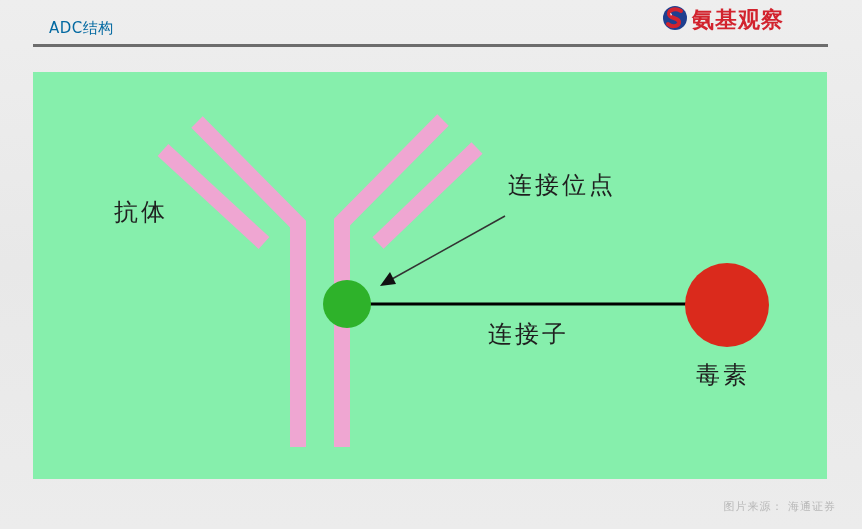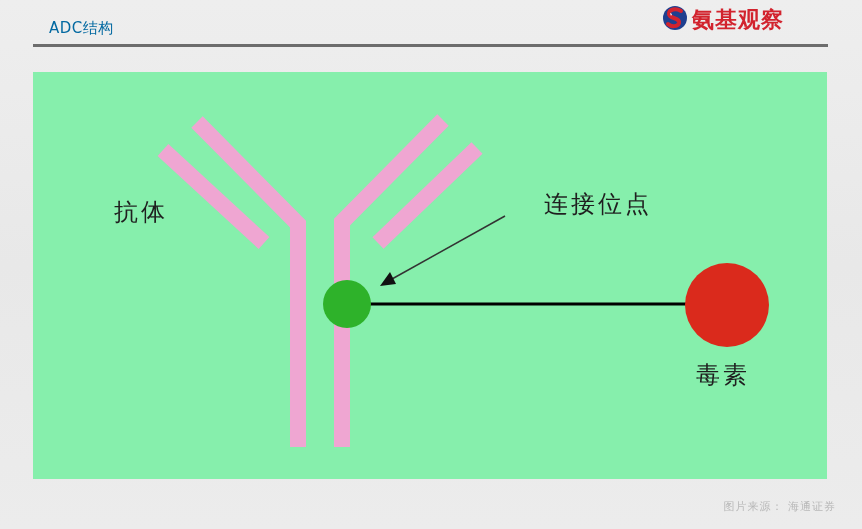--- a/index.html
+++ b/index.html
@@ -74,17 +74,18 @@
 
     <circle cx="347" cy="304" r="24" fill="#2eb22a"></circle>
 
     <circle cx="727" cy="305" r="42" fill="#da2a1c"></circle>
 
     <line x1="505" y1="216" x2="392" y2="279" stroke="#333333" stroke-width="1.5"></line>
     <polygon points="380,286 390,272 396,284" fill="#111111"></polygon>
   </svg>
 
   <div class="label" style="left:81px; top:124px;">抗体</div>
-  <div class="label" style="left:475px; top:116px;margin-left:36px;">连接位点</div>
+  <div class="label" style="left:475px; top:97px;">连接位点</div>
+  <div class="label" style="left:455px; top:246px;">连接子</div>
   <div class="label" style="left:663px; top:287px;">毒素</div>
 </div>
 
 <div class="source">图片来源： 海通证券</div>
 
 </body></html>

